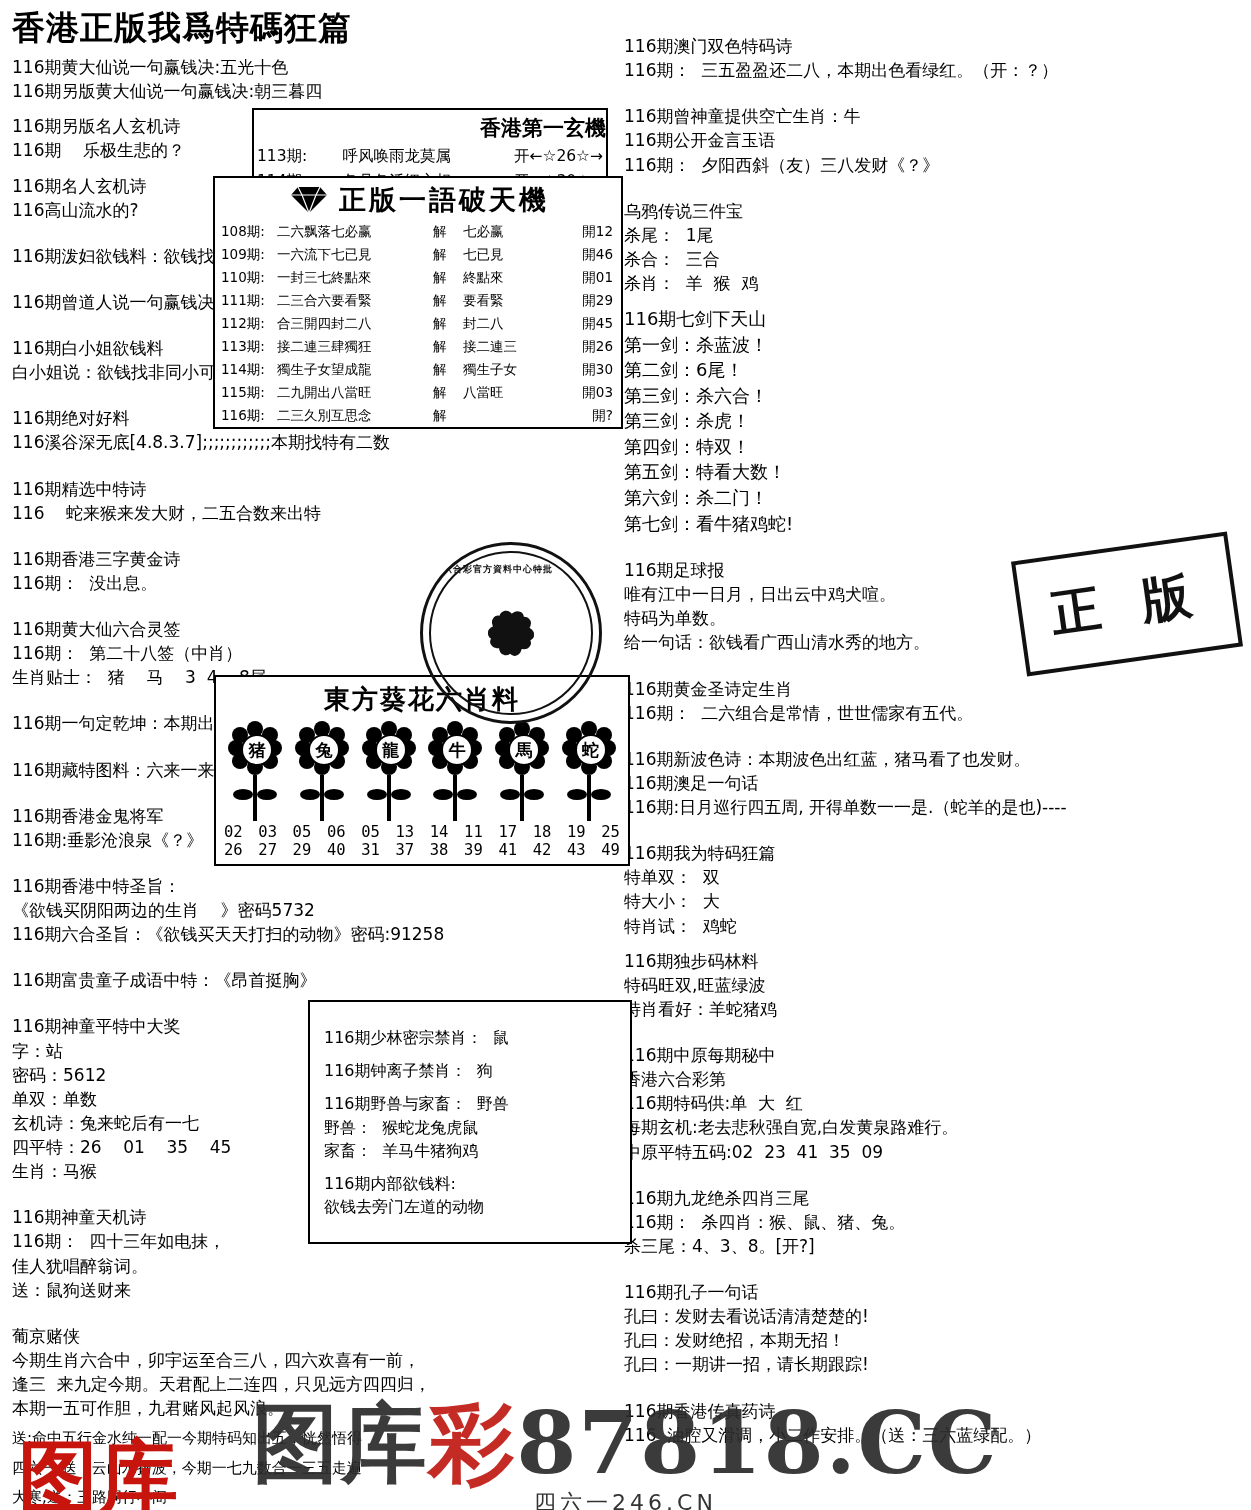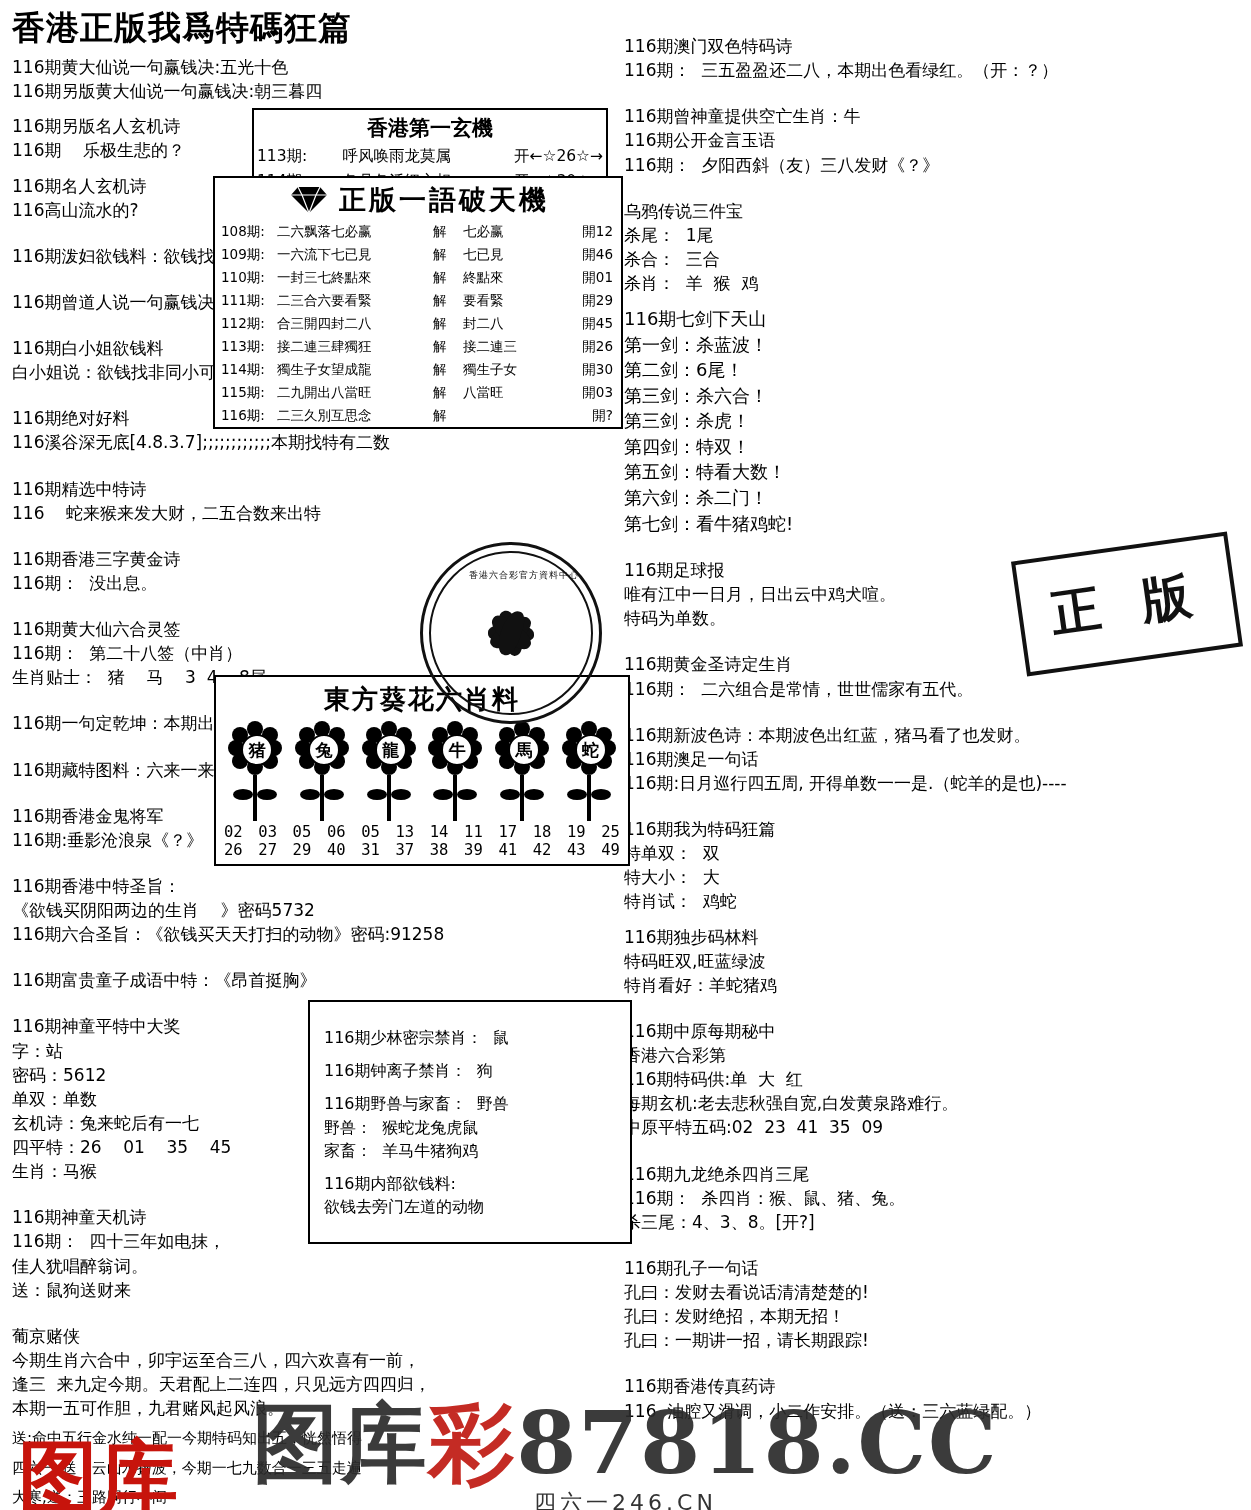--- a/index.html
+++ b/index.html
@@ -21,21 +21,21 @@
     margin:6px 0 4px 4px;
     font-family:"DejaVu Serif","Liberation Serif",serif;
   }
   .line{font-size:17px;line-height:1.42;margin:0 0 0 4px;white-space:pre-wrap;}
   .gap{height:11px;}
   .sm{font-size:15px;margin-top:8px;}
   .big{font-size:18px;}
 
   
   .box{border:2px solid #000;background:#fff;}
-  .box-title{text-align:center;font-weight:bold;font-size:21px;padding:4px 8px 2px;font-family:"DejaVu Serif","Liberation Serif",serif;}
+  .box-title{text-align:right;font-weight:bold;font-size:21px;padding:4px 0 2px;font-family:"DejaVu Serif","Liberation Serif",serif;}
 
   
   #xuanji{position:absolute;left:252px;top:108px;width:352px;}
   #xuanji table{width:100%;border-collapse:collapse;font-size:15.5px;}
   #xuanji td{padding:2px 3px;white-space:nowrap;}
   #xuanji td.period{width:58px;}
   #xuanji td.poem{text-align:center;}
   #xuanji td.open{text-align:right;}
 
   
@@ -70,21 +70,21 @@
   #shaolin{position:absolute;left:308px;top:1000px;width:300px;padding:24px 10px;}
   #shaolin .line{font-size:16px;line-height:1.45;}
   #shaolin .sp{height:10px;}
 
   
   #seal{position:absolute;left:420px;top:542px;width:176px;height:176px;border-radius:50%;
         border:3px solid #111;display:flex;align-items:center;justify-content:center;overflow:hidden;}
   #seal .ring{position:absolute;width:160px;height:160px;border-radius:50%;border:2px solid #111;}
   #seal .bauhinia{position:relative;width:104px;height:104px;}
   #seal .bp{position:absolute;width:46px;height:20px;background:#111;border-radius:50% 60% 40% 50%;left:29px;top:42px;transform-origin:23px 10px;}
-  #seal .sealtext{position:absolute;top:24px;left:0;width:100%;text-align:right;font-size:9px;letter-spacing:1px;color:#111;}
+  #seal .sealtext{position:absolute;top:18px;left:0;width:100%;text-align:left;font-size:9px;letter-spacing:1px;color:#111;font-weight:bold;}
 
   
   #stamp{position:absolute;left:1018px;top:546px;width:210px;height:108px;border:4px solid #111;
       transform:rotate(-8deg);display:flex;align-items:center;justify-content:center;background:transparent;}
   #stamp span{font-size:50px;font-weight:bold;letter-spacing:12px;color:#111;font-family:"DejaVu Serif","Liberation Serif",serif;}
 
   
   #wm{position:absolute;left:0;top:1400px;width:1251px;text-align:center;pointer-events:none;}
   #wm .t1{font-size:86px;font-weight:bold;color:#2b2b2b;letter-spacing:2px;opacity:.92;
       font-family:"DejaVu Serif","Liberation Serif",serif;line-height:1;}
@@ -203,20 +203,21 @@
     <div class="line big">第三剑：杀虎！</div>
     <div class="line big">第四剑：特双！</div>
     <div class="line big">第五剑：特看大数！</div>
     <div class="line big">第六剑：杀二门！</div>
     <div class="line big">第七剑：看牛猪鸡蛇!</div>
     <div class="gap"></div>
       <div class="gap"></div>
     <div class="line">116期足球报</div>
     <div class="line">唯有江中一日月，日出云中鸡犬喧。</div>
     <div class="line">特码为单数。</div>
+    <div class="line">给一句话：欲钱看广西山清水秀的地方。</div>
     <div class="gap"></div>
       <div class="gap"></div>
     <div class="line">116期黄金圣诗定生肖</div>
     <div class="line">116期：  二六组合是常情，世世儒家有五代。</div>
     <div class="gap"></div>
       <div class="gap"></div>
     <div class="line">116期新波色诗：本期波色出红蓝，猪马看了也发财。</div>
     <div class="line">116期澳足一句话</div>
     <div class="line">116期:日月巡行四五周, 开得单数一一是.（蛇羊的是也)----</div>
     <div class="gap"></div>

